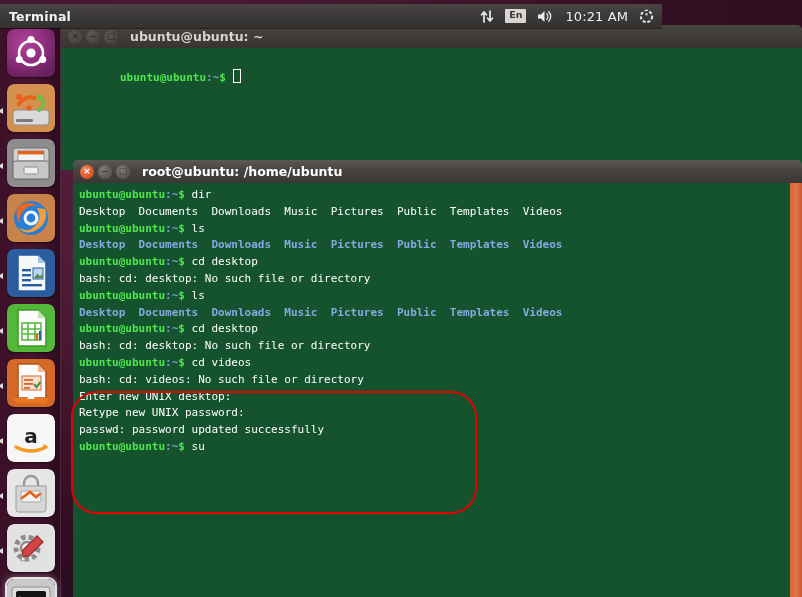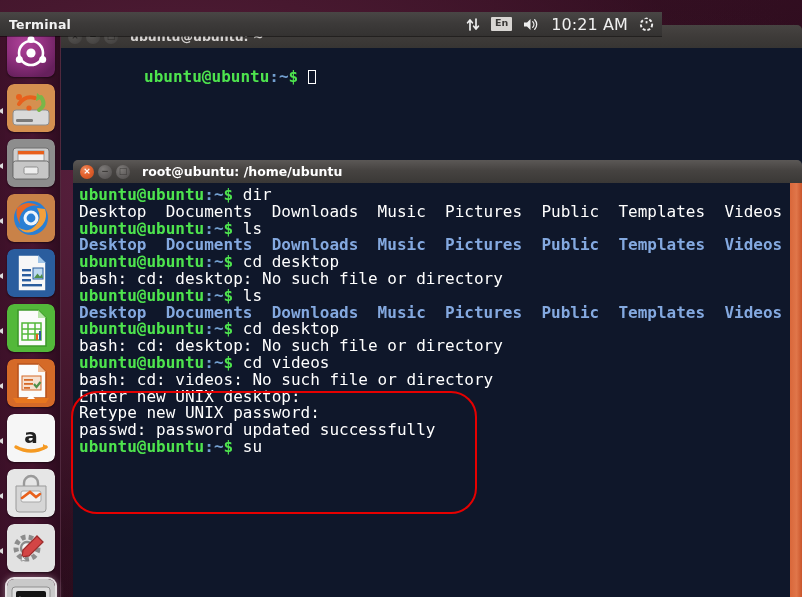--- a/index.html
+++ b/index.html
@@ -14,41 +14,41 @@
   .wallpaper {
     position:absolute; inset:0;
     background:
       radial-gradient(ellipse at 22% 30%, #5b2140 0%, #47182f 32%, #33102258 62%, transparent 75%),
       radial-gradient(ellipse at 80% 85%, #52203c 0%, #3a1528 40%, transparent 70%),
       linear-gradient(160deg, #3c1228 0%, #2d0c1d 45%, #1f0714 100%);
   }
 
   
   .top-panel {
-    position:absolute; top:12px; left:0; width:662px; height:24px;
+    position:absolute; top:4px; left:0; width:662px; height:24px;
     background:linear-gradient(180deg,#494645 0%,#3c3a39 48%,#343231 100%);
     display:flex; align-items:center;
     z-index:60;
     box-shadow:0 1px 0 rgba(0,0,0,.45);
   }
   .panel-title {
     color:#f2f2f2; font-size:12.5px; font-weight:bold;
     margin-left:9px; letter-spacing:.2px;
     font-family:"DejaVu Sans", sans-serif;
   }
   .panel-right {
     margin-left:auto; display:flex; align-items:center; gap:11px;
     padding-right:8px; color:#e8e8e8;
   }
   .panel-right .ind { display:flex; align-items:center; height:24px; }
   .ind-lang {
     background:#d8d5d2; color:#3a3836; font-size:9.5px; font-weight:bold;
     padding:1px 4px 2px 4px; border-radius:1px; line-height:1.1;
   }
-  .clock { font-size:16px; color:#f0f0f0; letter-spacing:.1px; }
+  .clock { font-size:13px; color:#f0f0f0; letter-spacing:.1px; }
 
   
   .launcher {
     position:absolute; left:0; top:24px; width:61px; height:573px;
     background:linear-gradient(90deg, rgba(60,16,40,.92) 0%, rgba(70,20,48,.88) 55%, rgba(44,11,30,.95) 100%);
     border-right:1px solid rgba(255,255,255,.10);
     z-index:40;
     padding-top:5px;
   }
   .launcher-item {
@@ -82,23 +82,23 @@
   .wbtn { width:14px; height:14px; border-radius:50%; position:relative;
           display:flex; align-items:center; justify-content:center; font-size:8px; line-height:1; }
   .wbtn.close-active { background:radial-gradient(circle at 35% 30%, #f08a5d 0%, #e4622e 45%, #c14a1c 100%); color:#fff; }
   .wbtn.gray { background:radial-gradient(circle at 35% 30%, #7d7a78 0%, #646160 50%, #4e4b4a 100%); color:#3a3836; }
   .wbtn.gray-dim { background:radial-gradient(circle at 35% 30%, #5a5755 0%, #4c4a48 50%, #403e3d 100%); color:#2e2c2b; }
   .wbtn span { font-family:"DejaVu Sans", sans-serif; font-weight:bold; font-size:9px; }
   .wtitle { color:#ffffff; font-size:12.5px; font-weight:bold; margin-left:12px; white-space:nowrap; }
   .wtitle.dim { color:#d6d3d1; }
 
   .term-body {
-    background:#0f172a; position:relative; overflow:hidden;
+    background:#14532d; position:relative; overflow:hidden;
     font-family:"DejaVu Sans Mono","Liberation Mono",monospace;
-    font-size:16px; line-height:16.8px;
+    font-size:11px; line-height:16.8px;
     padding:4px 0 0 6px;
     color:#ffffff;
   }
   .term-line { white-space:pre; height:16.8px; }
   .c-prompt { color:#4ee44e; font-weight:bold; }
   .c-colon  { color:#729fcf; font-weight:bold; }
   .c-path   { color:#729fcf; font-weight:bold; }
   .c-dollar { color:#4ee44e; font-weight:bold; }
   .c-white  { color:#ffffff; }
   .c-dir    { color:#84a9e0; font-weight:bold; }

